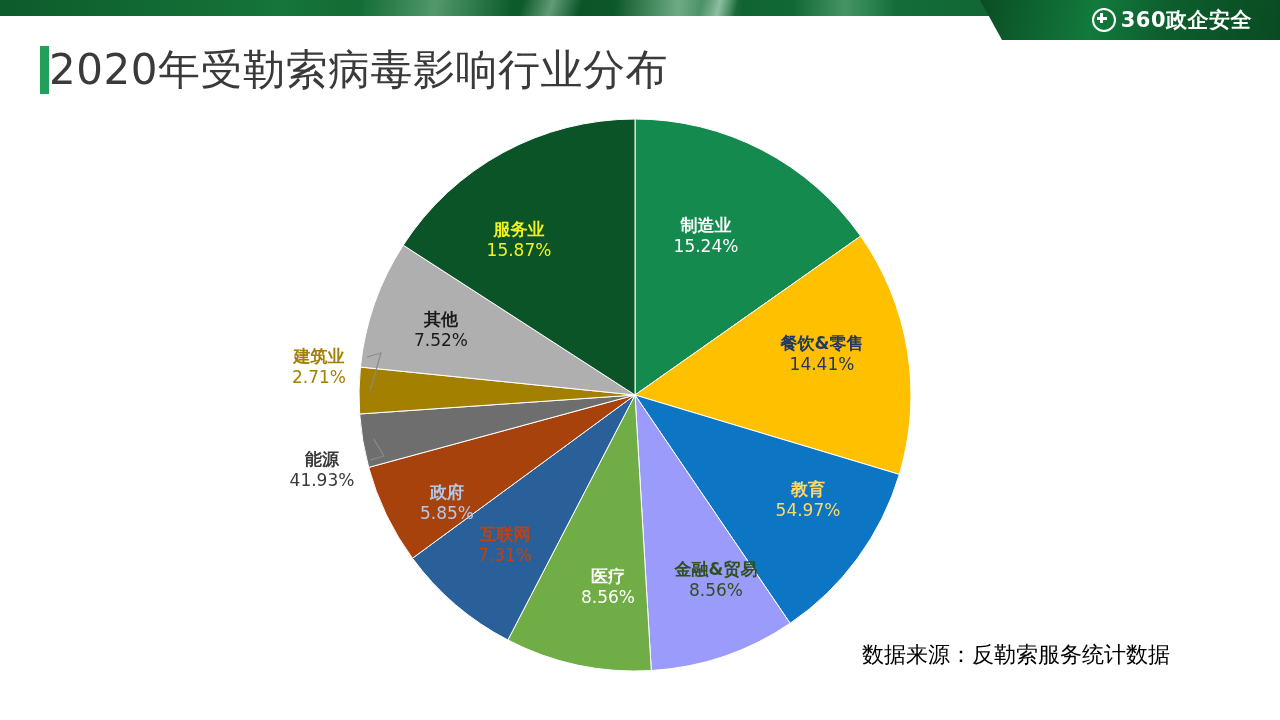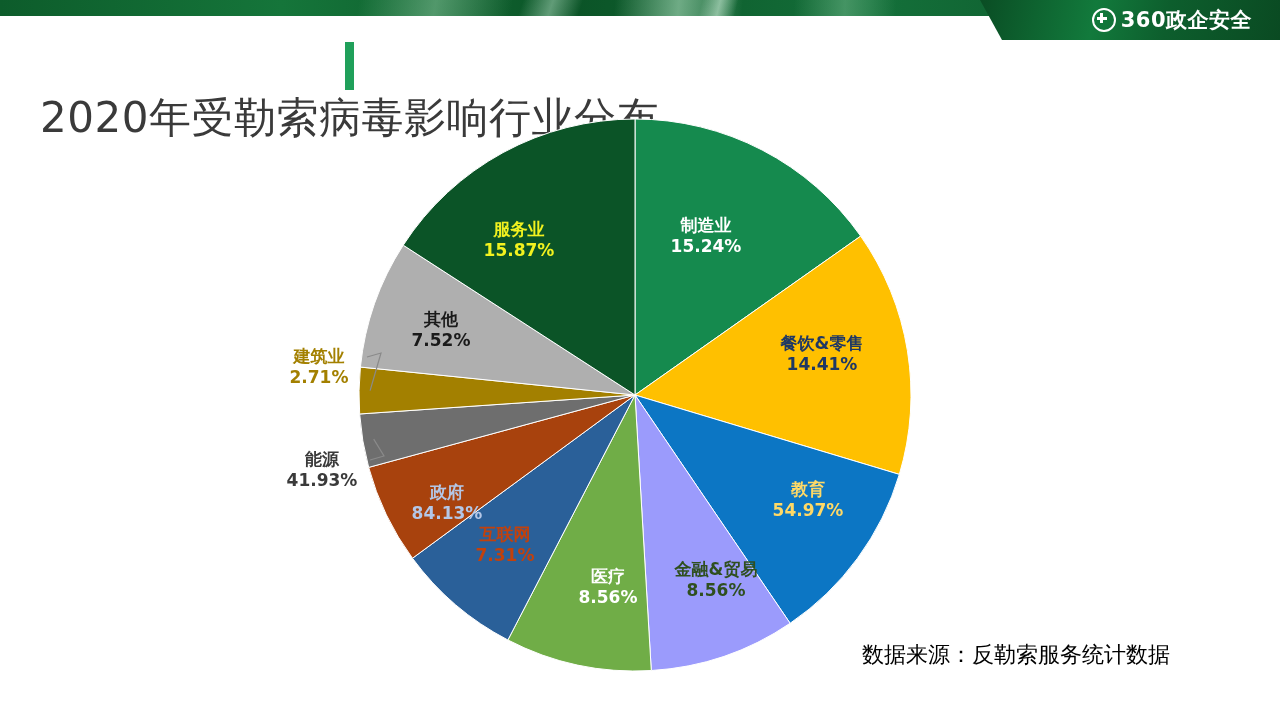--- a/index.html
+++ b/index.html
@@ -84,21 +84,20 @@
     font-family: "DejaVu Sans", "Liberation Sans", sans-serif;
     white-space: nowrap;
   }
 
   
   #title-row {
     position: absolute;
     left: 40px; top: 42px;
     display: flex;
     align-items: center;
-    flex-direction: column;
   }
   #title-accent-bar {
     width: 9px;
     height: 48px;
     background: #20a05a;
     flex: 0 0 auto;
   }
   #page-title {
     font-size: 42px;
     color: #3a3a3a;
@@ -130,21 +129,21 @@
     pointer-events: none;
   }
   .slice-label .lbl-name {
     display: block;
     font-size: 17px;
     font-weight: bold;
   }
   .slice-label .lbl-val {
     display: block;
     font-size: 17px;
-    font-weight: bold;
+    font-weight: normal;
   }
 
   
   #data-source {
     position: absolute;
     left: 862px;
     top: 640px;
     font-size: 22px;
     color: #000000;
     white-space: nowrap;
@@ -211,21 +210,21 @@
       <div class="slice-label" style="left: 608px; top: 487px; color: rgb(255, 255, 255);">
         <span class="lbl-name">医疗</span>
         <span class="lbl-val">8.56%</span>
       </div>
       <div class="slice-label" style="left: 505px; top: 445px; color: #c2410c;">
         <span class="lbl-name">互联网</span>
         <span class="lbl-val">7.31%</span>
       </div>
       <div class="slice-label" style="left: 447px; top: 403px; color: rgb(180, 199, 231);">
         <span class="lbl-name">政府</span>
-        <span class="lbl-val">84.13%</span>
+        <span class="lbl-val">5.85%</span>
       </div>
       <div class="slice-label" style="left: 322px; top: 370px; color: rgb(58, 58, 58);">
         <span class="lbl-name">能源</span>
         <span class="lbl-val">41.93%</span>
       </div>
       <div class="slice-label" style="left: 319px; top: 267px; color: rgb(163, 128, 0);">
         <span class="lbl-name">建筑业</span>
         <span class="lbl-val">2.71%</span>
       </div>
       <div class="slice-label" style="left: 441px; top: 230px; color: rgb(26, 26, 26);">

